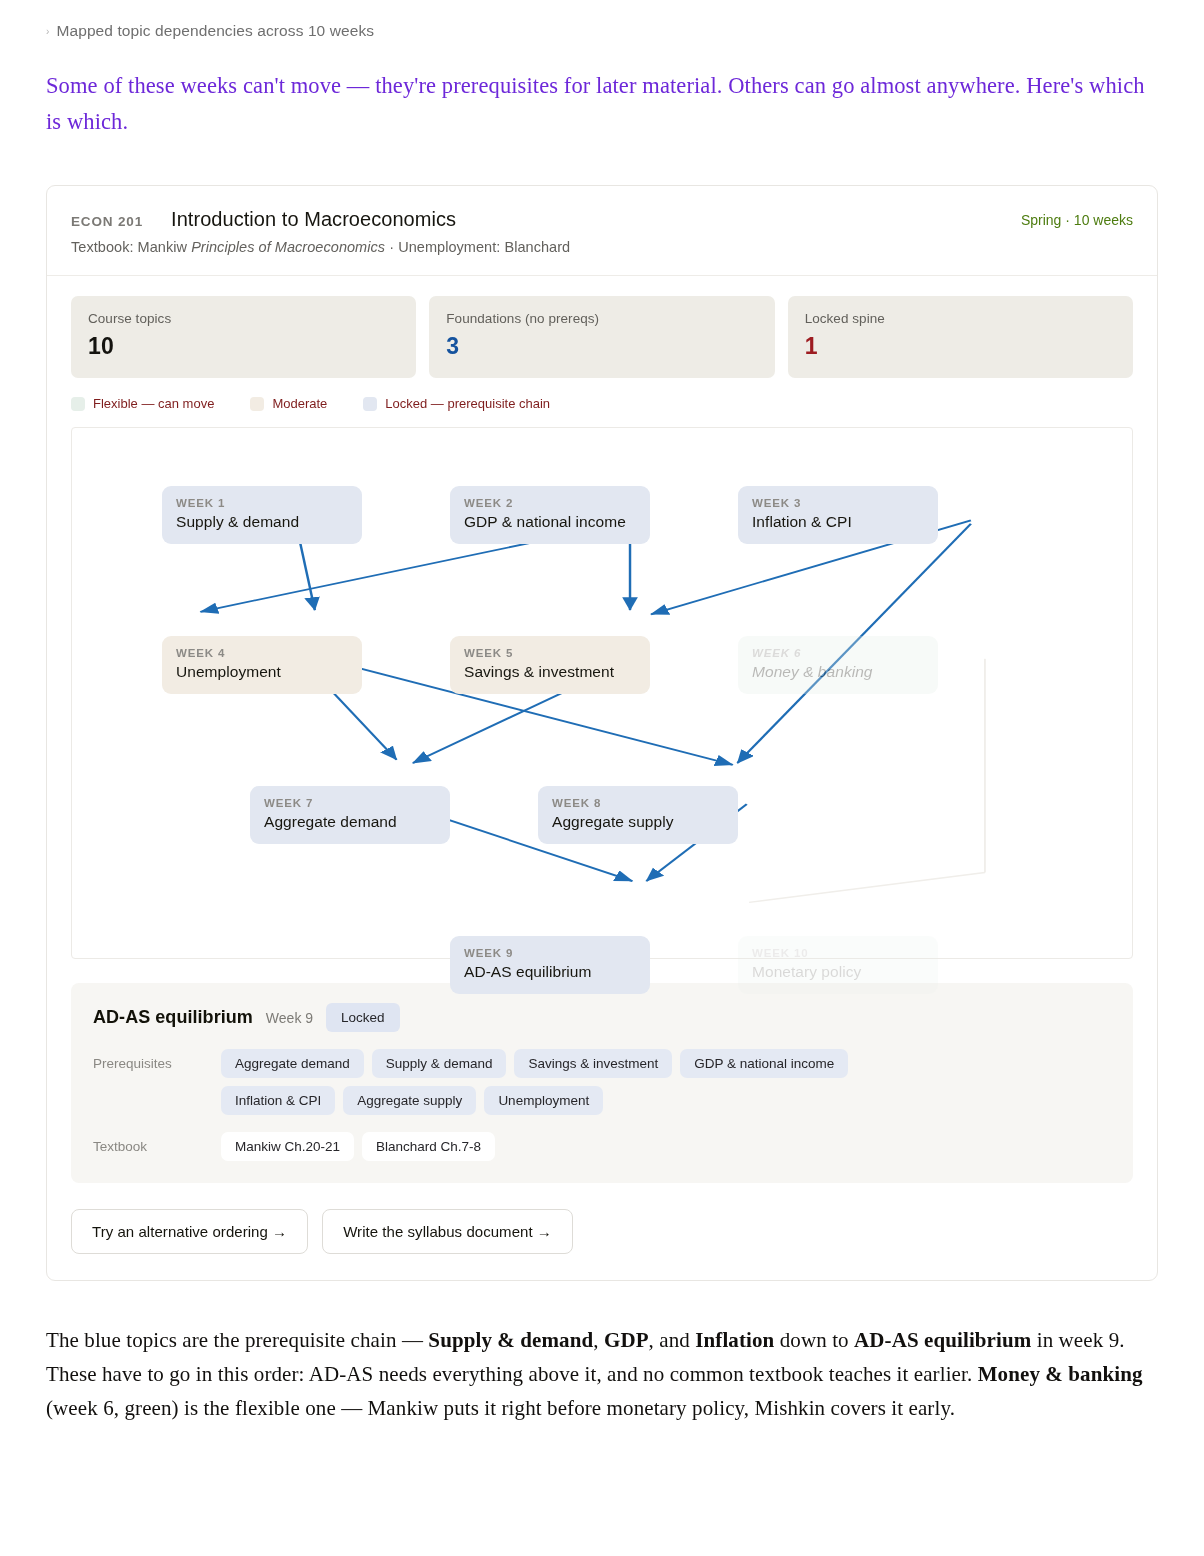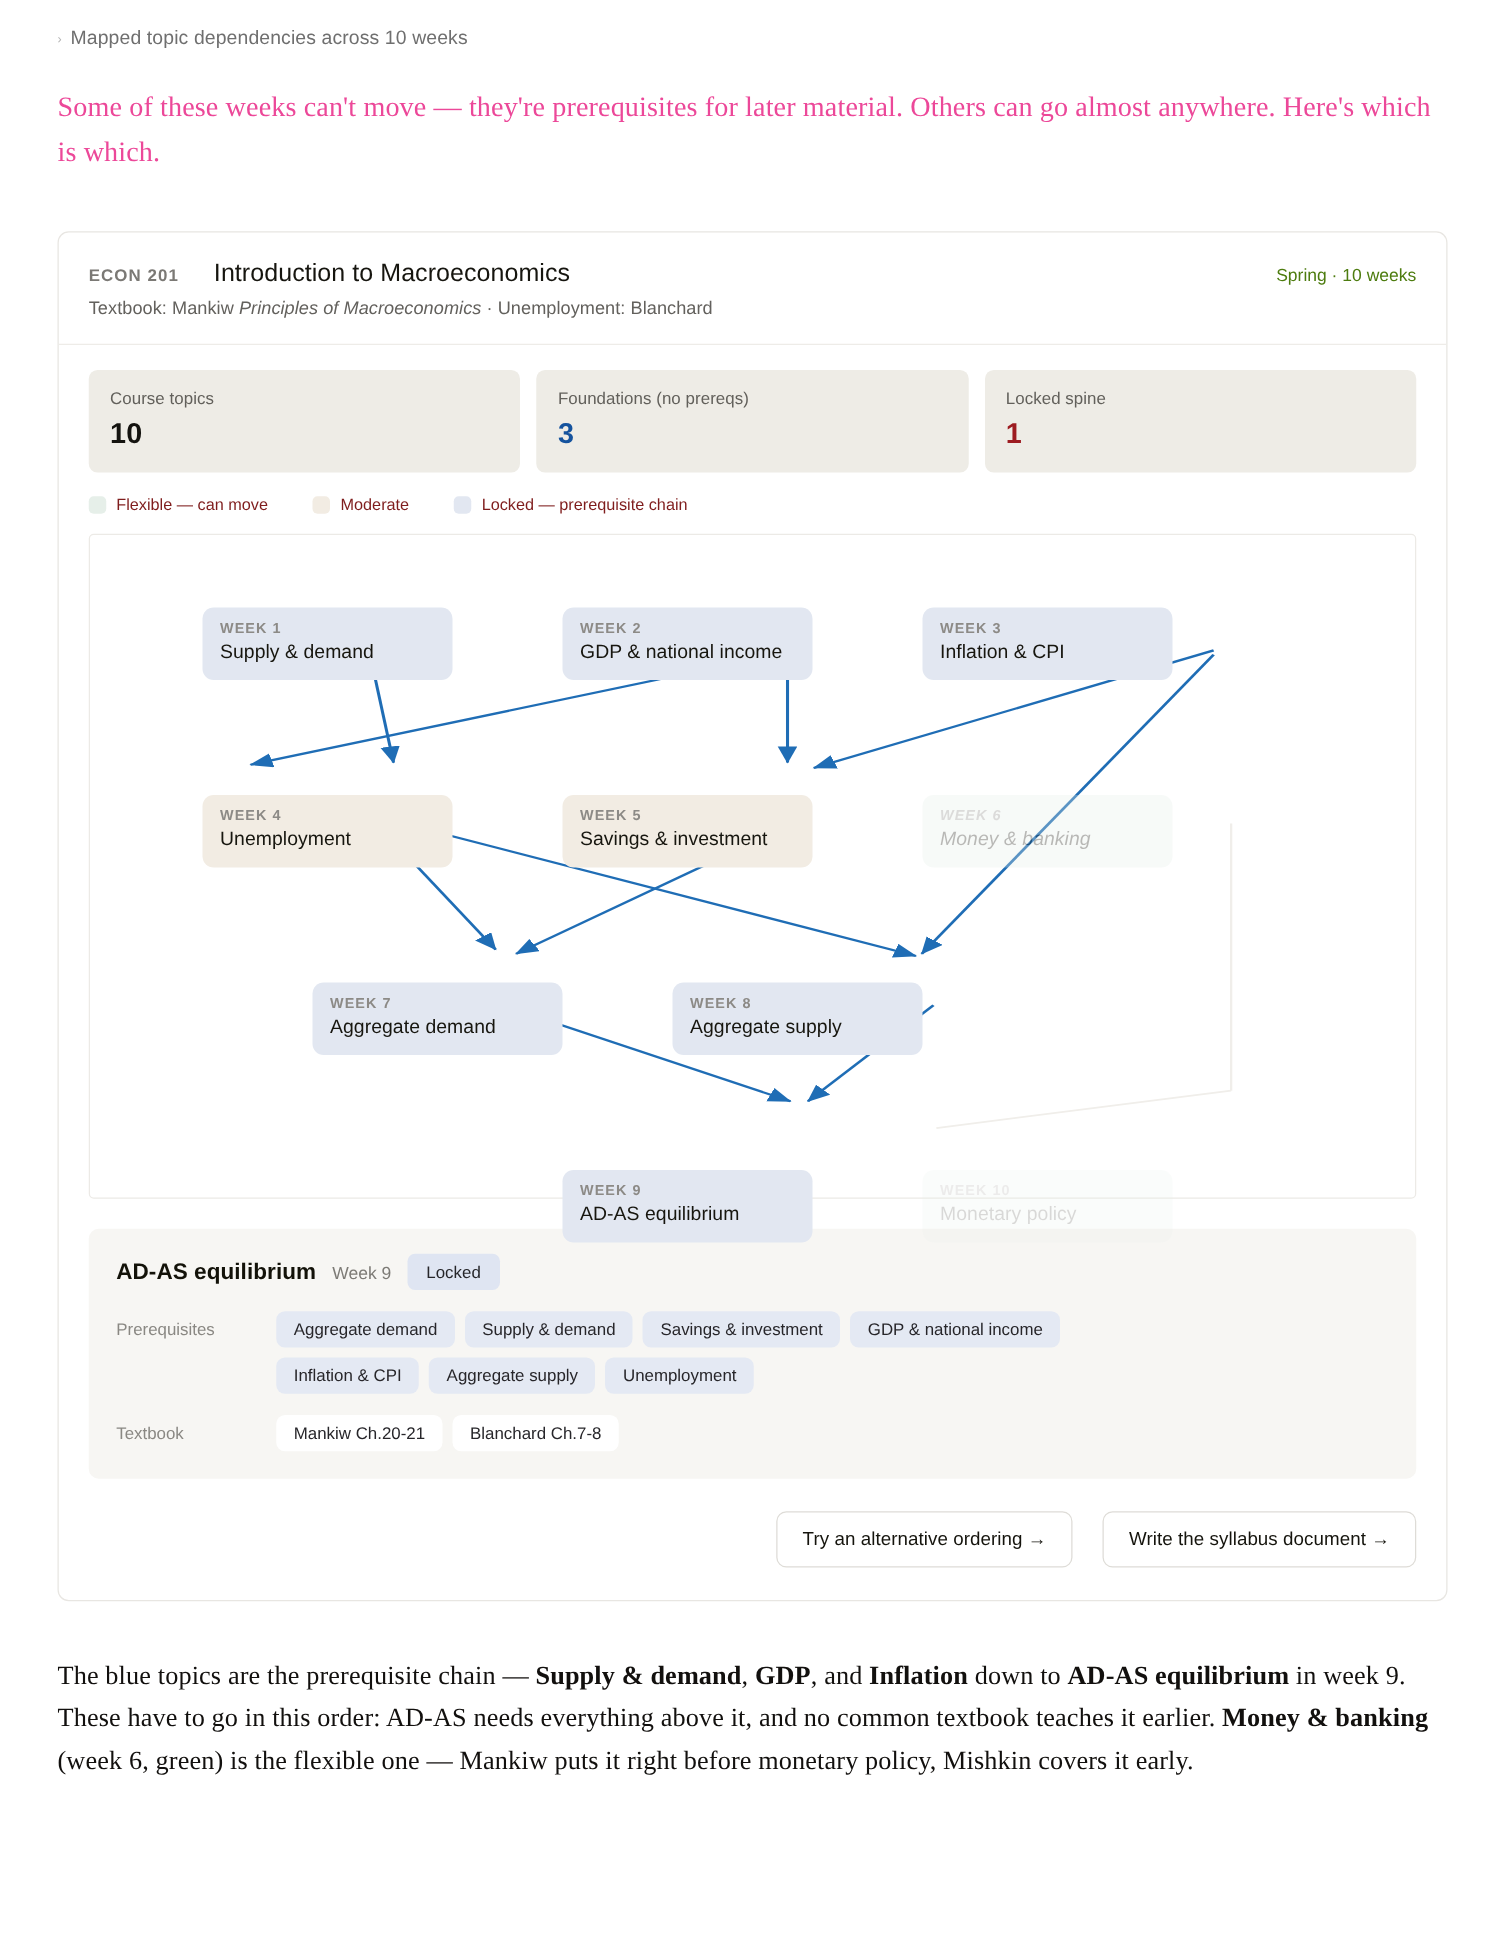--- a/index.html
+++ b/index.html
@@ -24,21 +24,21 @@
     color: #6f6f6f;
     letter-spacing: .1px;
     margin-bottom: 28px;
   }
   .crumb-chev { font-size: 10px; color: #b6b6b6; }
 
   .intro {
     font-family: "Liberation Serif", serif;
     font-size: 22.5px;
     line-height: 1.58;
-    color: #ec4899;
+    color: #6d28d9;
     letter-spacing: .1px;
     max-width: 1115px;
   }
 
   
   .card {
     margin-top: 46px;
     border: 1px solid #e8e6e2;
     border-radius: 9px;
     background: #ffffff;
@@ -192,23 +192,22 @@
     font-size: 13.5px;
     color: #27262a;
     white-space: nowrap;
   }
   .chip.prereq { background: #e4e9f3; }
   .chip.book   { background: #ffffff; }
 
   
   .actions {
     display: flex;
-    gap: 24px;
+    gap: 14px;
     padding: 26px 24px 26px 24px;
-    justify-content: flex-end;
   }
   .action-btn {
     border: 1px solid #dedcd7;
     border-radius: 8px;
     background: #fff;
     padding: 13px 20px;
     font-size: 15px;
     color: #15140d;
     font-family: "Liberation Sans", sans-serif;
     cursor: pointer;

